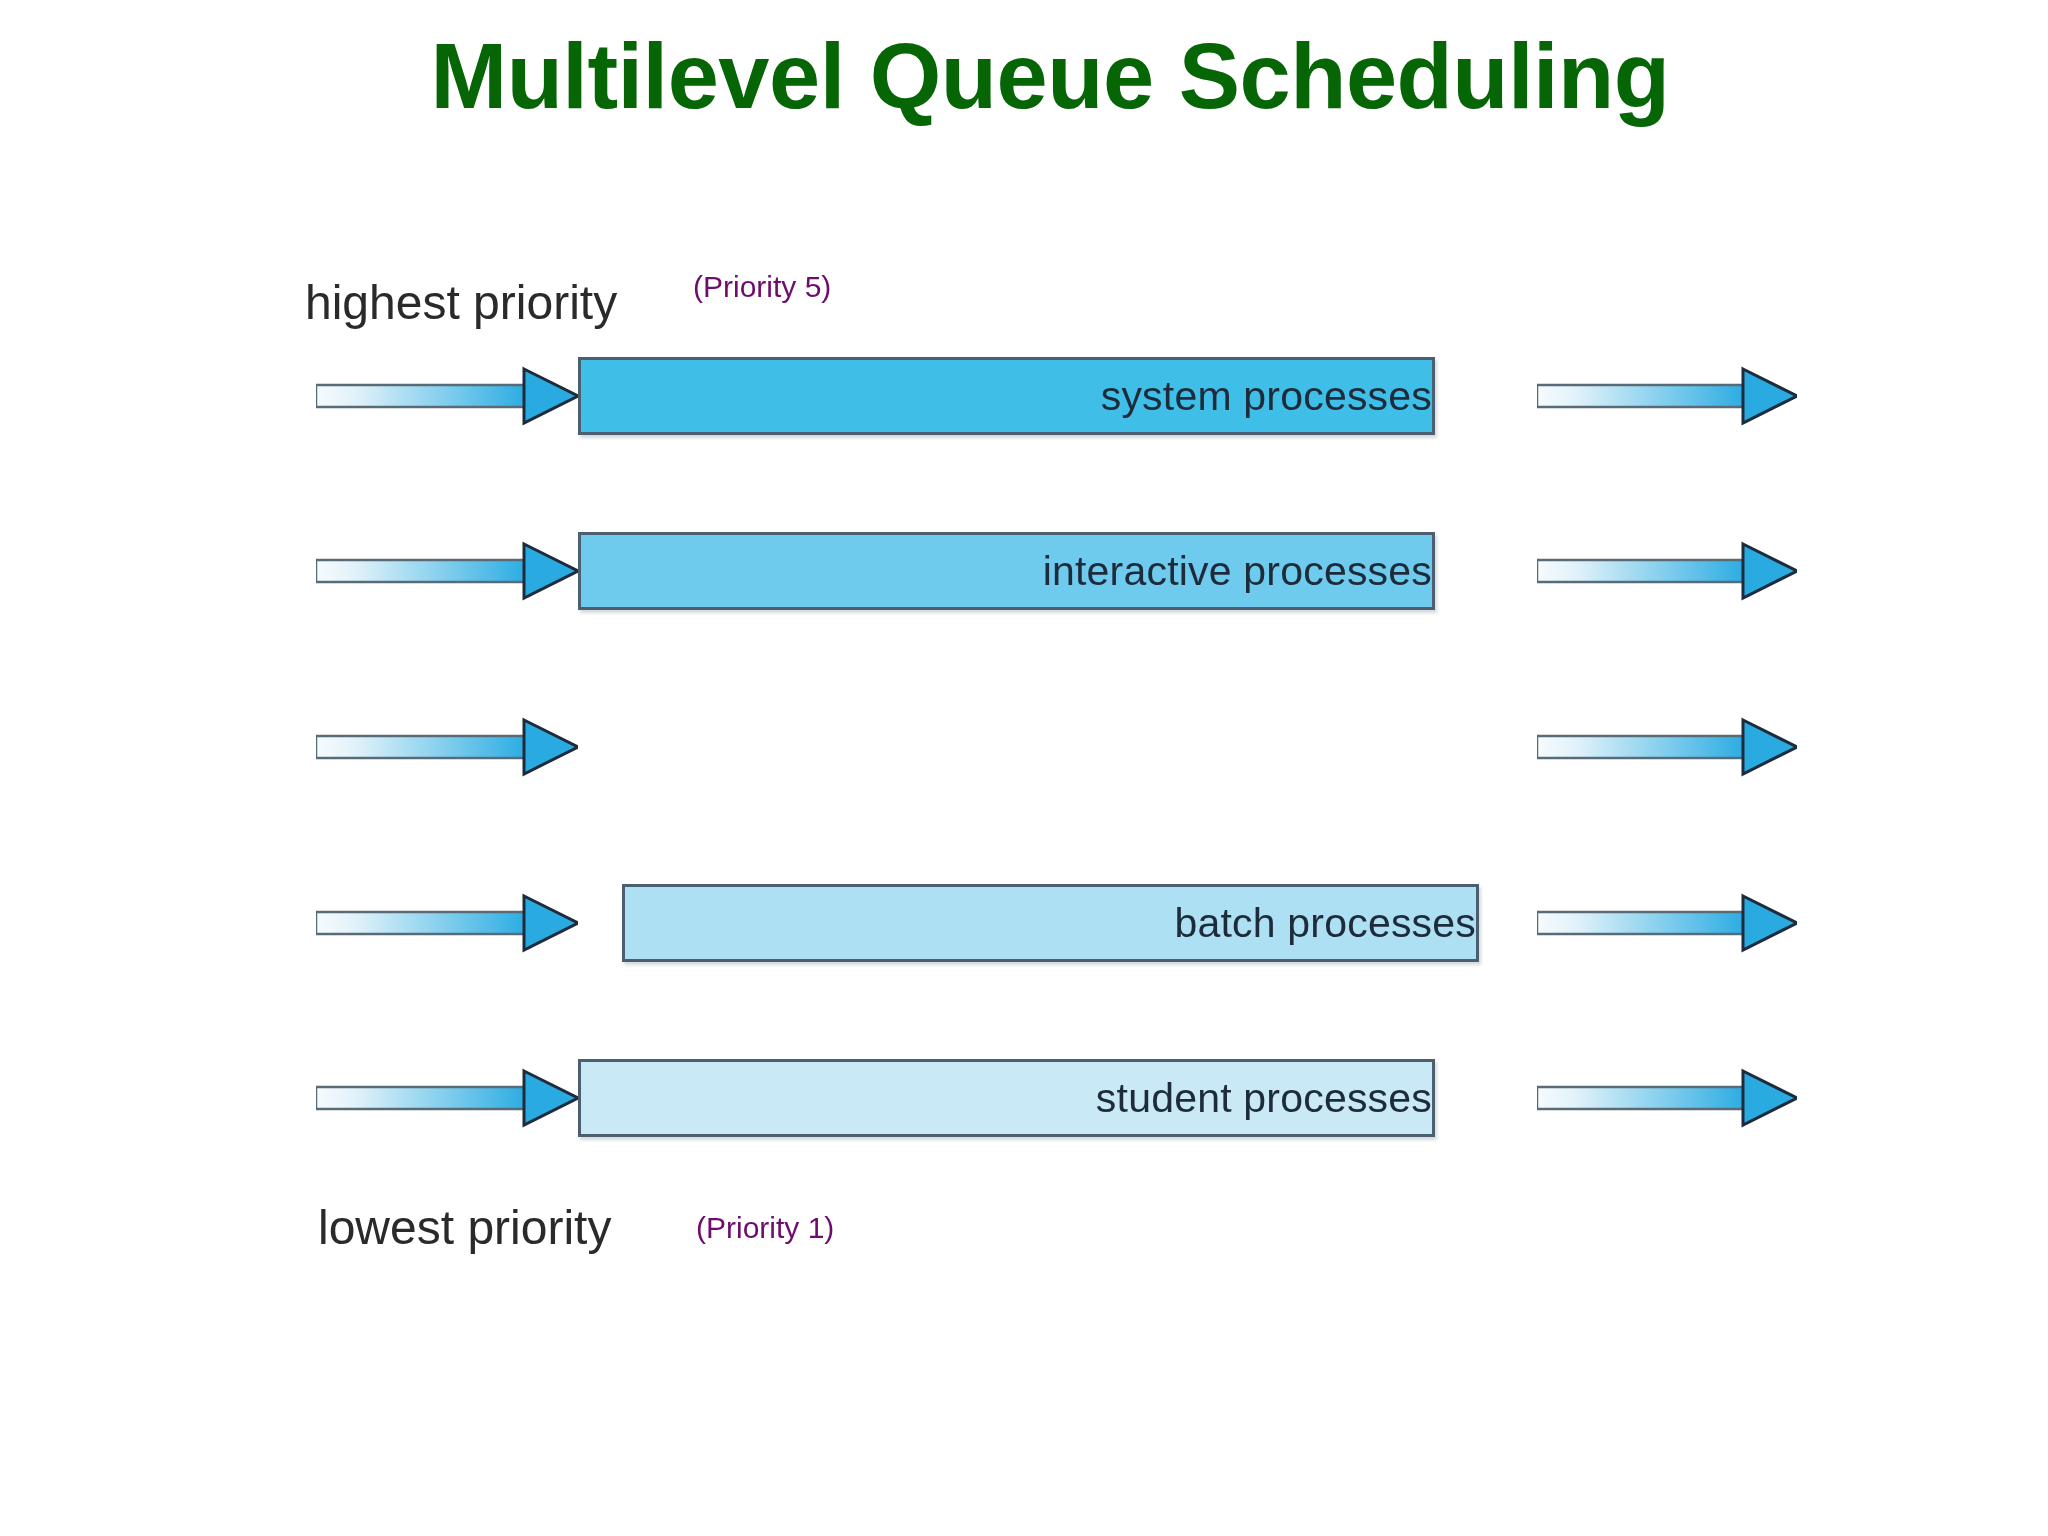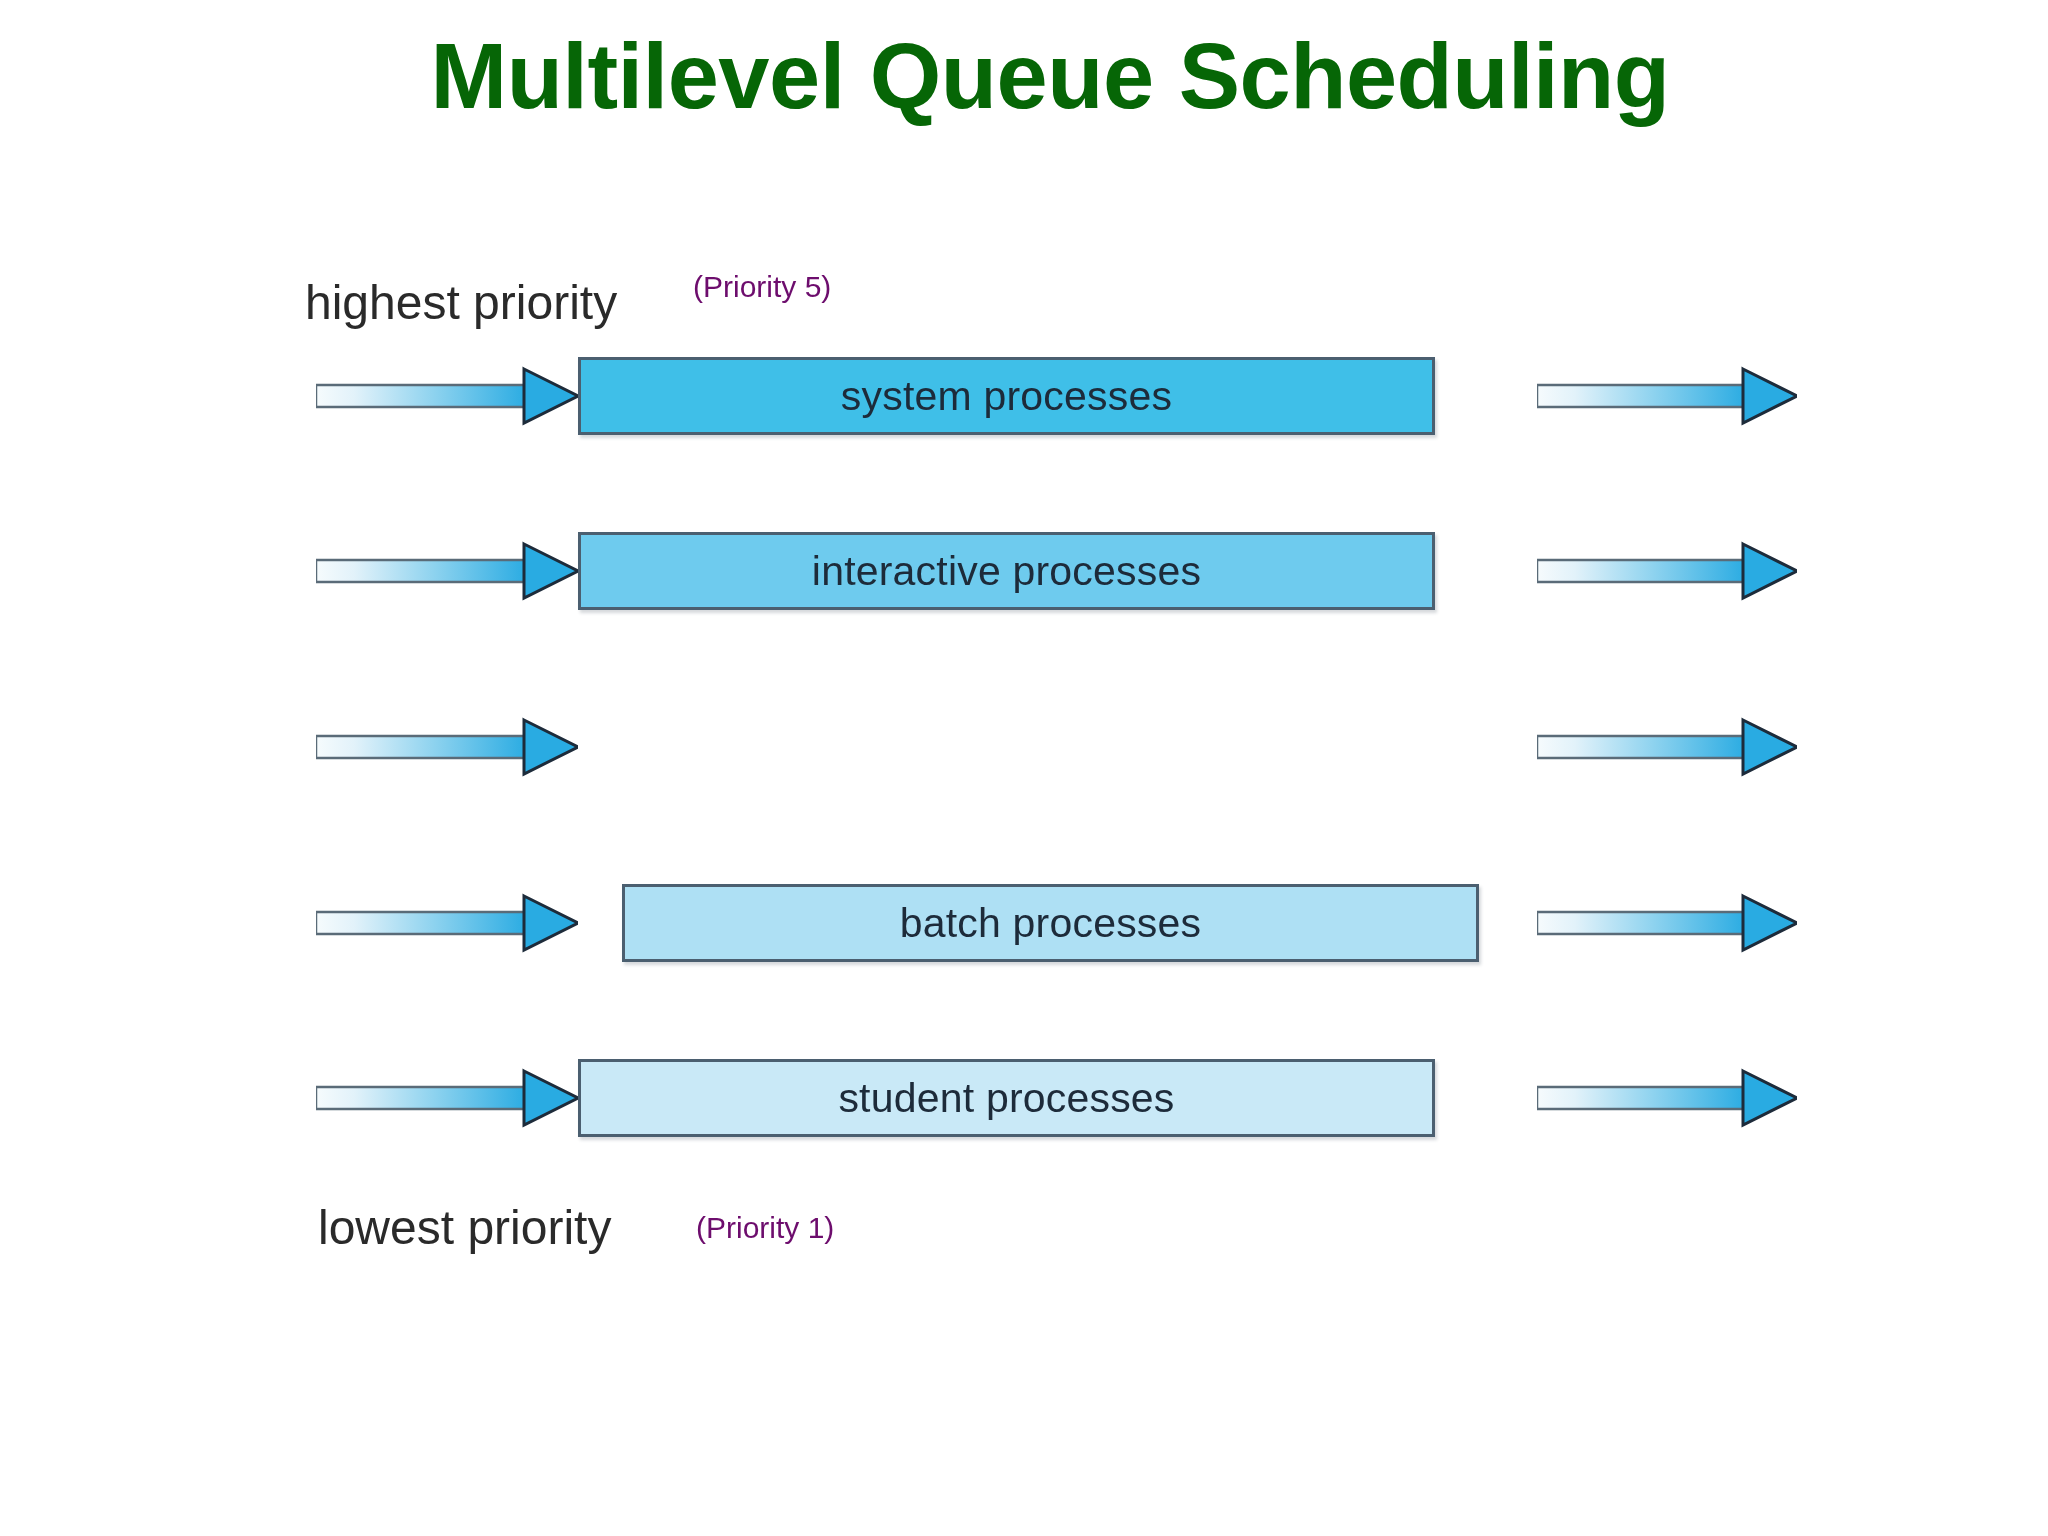--- a/index.html
+++ b/index.html
@@ -73,21 +73,21 @@
   .queue-box {
     position: absolute;
     left: 578px;
     top: 0;
     width: 857px;
     height: 78px;
     border: 3px solid #4b5f70;
     box-sizing: border-box;
     display: flex;
     align-items: center;
-    justify-content: center;
+    justify-content: flex-end;
     box-shadow: 2px 3px 3px rgba(120,130,140,0.30);
   }
   .queue-box-label {
     font-family: "Liberation Sans", sans-serif;
     font-size: 41px;
     color: #1d2b3a;
     white-space: nowrap;
     letter-spacing: 0.2px;
   }
 

